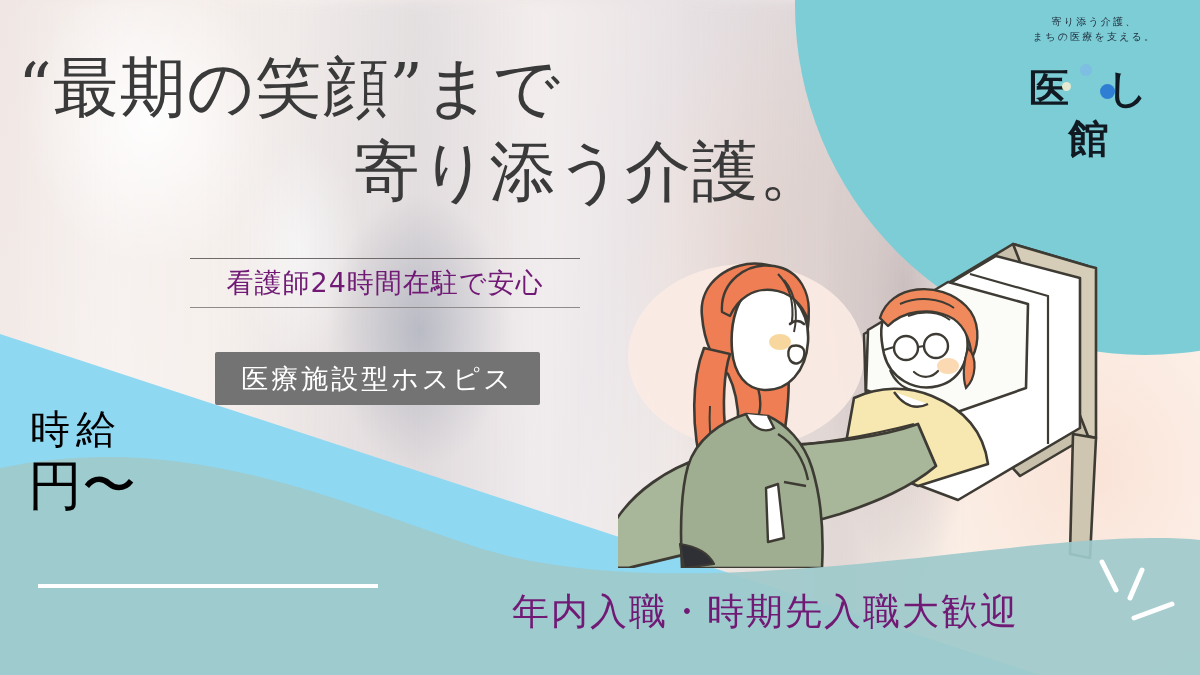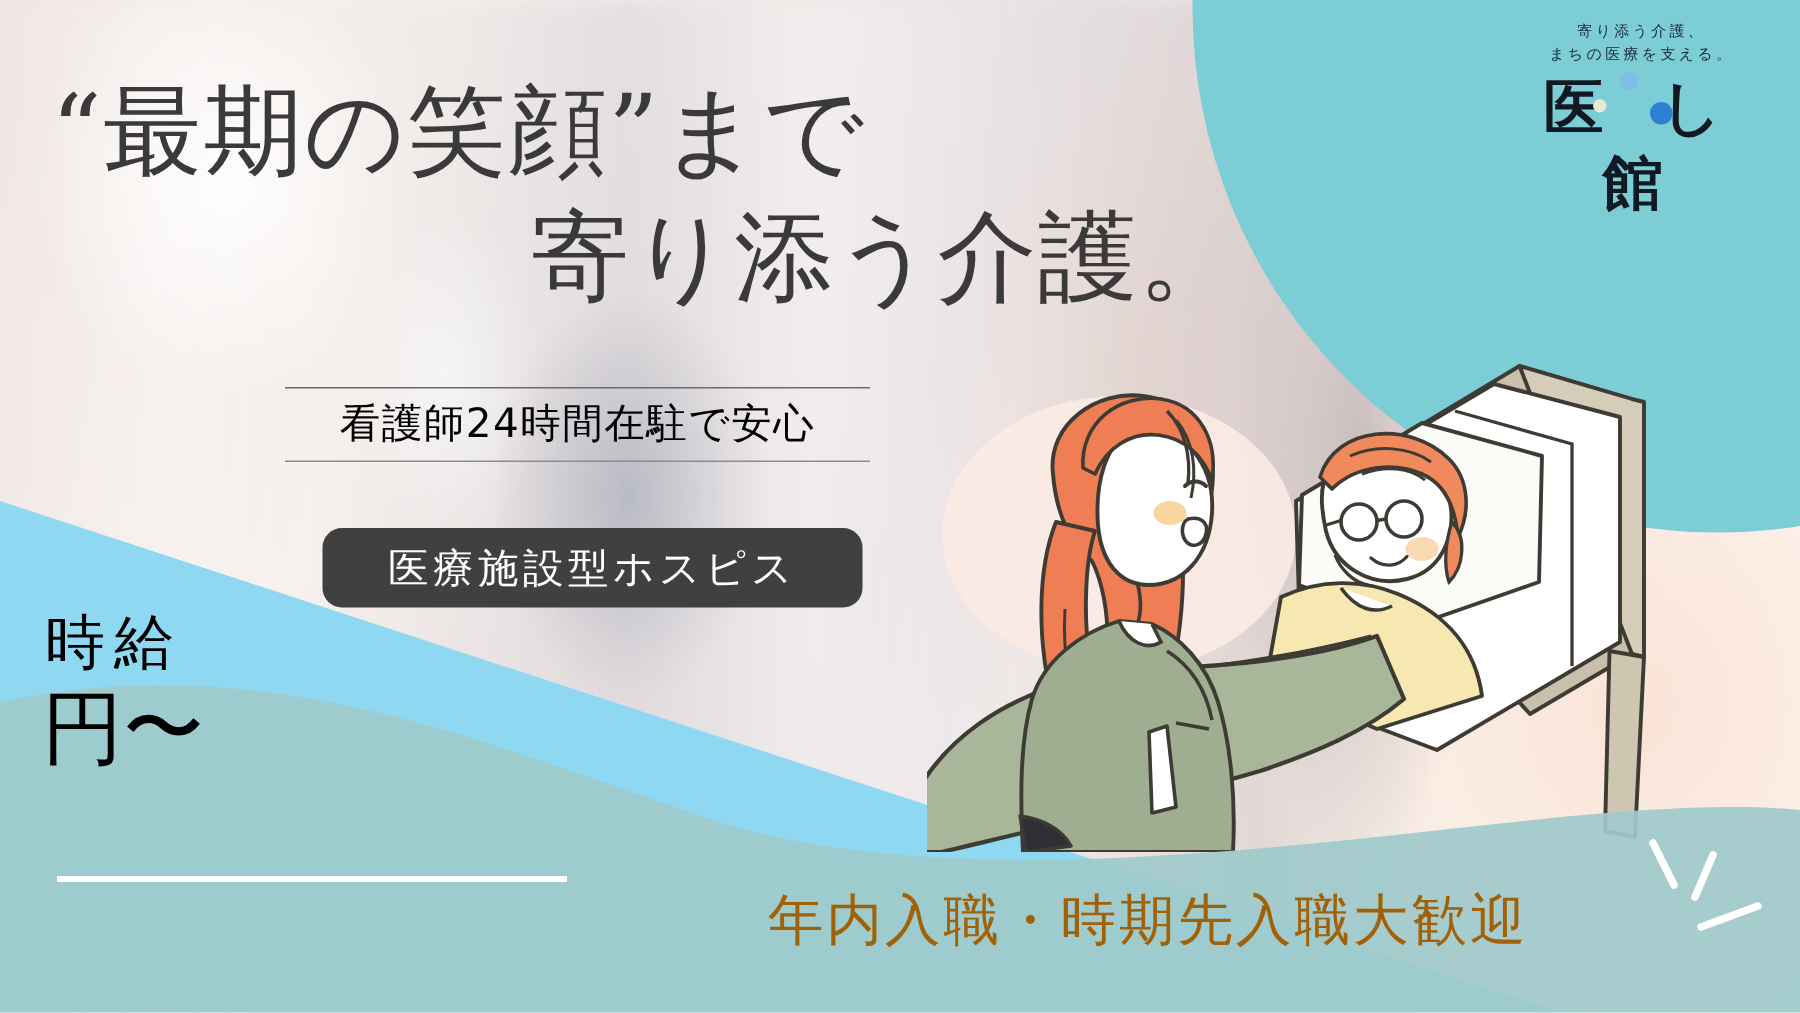--- a/index.html
+++ b/index.html
@@ -63,21 +63,21 @@
   .logo-block{
     position:absolute;right:18px;top:14px;
     width:175px;text-align:center;
   }
   .logo-tag{
     font-size:10px;line-height:15px;color:#1d2b3a;
     letter-spacing:2.2px;white-space:nowrap;
     font-family:"Liberation Sans","DejaVu Sans",sans-serif;
   }
   .logo-mark{
-    position:relative;margin-top:3px;height:50px;
+    position:relative;margin-top:19px;height:50px;
   }
   .logo-kanji{
     font-size:40px;line-height:50px;font-weight:700;color:#111a22;
     letter-spacing:12px;
     font-family:"DejaVu Sans","Liberation Sans",sans-serif;
   }
   .logo-dot{position:absolute;border-radius:50%;}
   .dot-a{width:12px;height:12px;background:#7fb8e6;left:73px;top:1px;opacity:.75;}
   .dot-b{width:9px;height:9px;background:#e6ead0;left:55px;top:19px;}
   .dot-c{width:15px;height:15px;background:#2e7fd4;left:93px;top:21px;}
@@ -85,40 +85,40 @@
   
   .headline{
     position:absolute;left:0;top:46px;width:850px;
     color:#3a3a3a;
     font-family:"DejaVu Serif","Liberation Serif",serif;
     font-weight:400;
   }
   .hl-line{
     font-size:66px;line-height:84px;letter-spacing:1px;white-space:nowrap;
   }
-  .hl-line.l1{ padding-left:34px; }
+  .hl-line.l1{ padding-left:18px; }
   .hl-line.l2{ text-align:right; padding-right:24px; }
 
   
   .subtitle-wrap{
     position:absolute;left:190px;top:258px;width:390px;text-align:center;
   }
   .sub-rule{height:1px;background:#6d6a69;width:100%;}
   .sub-rule.bottom{background:#8f8b8a;}
   .subtitle{
-    font-size:27px;line-height:48px;color:#000000;letter-spacing:1px;
+    font-size:27px;line-height:48px;color:#701a75;letter-spacing:1px;
     white-space:nowrap;
     font-family:"DejaVu Sans","Liberation Sans",sans-serif;
   }
 
   
   .badge{
     position:absolute;left:215px;top:352px;
-    width:360px;height:53px;border-radius:13px;
-    background:#404040;
+    width:325px;height:53px;border-radius:2px;
+    background:#737373;
     display:flex;align-items:center;justify-content:center;
   }
   .badge-text{
     font-size:27px;color:#ffffff;letter-spacing:3px;white-space:nowrap;
     font-family:"DejaVu Sans","Liberation Sans",sans-serif;
   }
 
   
   .wage-block{
     position:absolute;left:22px;top:405px;width:400px;color:#000000;
@@ -139,23 +139,23 @@
   .perk-text{
     position:absolute;left:46px;top:596px;width:360px;
     font-size:40px;line-height:58px;color:#ffffff;letter-spacing:1px;
     white-space:nowrap;
     font-family:"DejaVu Serif","Liberation Serif",serif;
   }
 
   
   .catch-text{
     position:absolute;left:512px;top:586px;
-    font-size:37px;line-height:56px;color:#a16207;letter-spacing:2px;
+    font-size:37px;line-height:56px;color:#701a75;letter-spacing:2px;
     white-space:nowrap;
-    font-family:Liberation Sans, sans-serif;
+    font-family:Liberation Mono, monospace;
   }
   .sparkles{position:absolute;left:1090px;top:556px;width:110px;height:90px;}
 
   
   .illustration{
     position:absolute;left:618px;top:238px;width:582px;height:330px;
   }
 </style>
 </head>
 <body>

